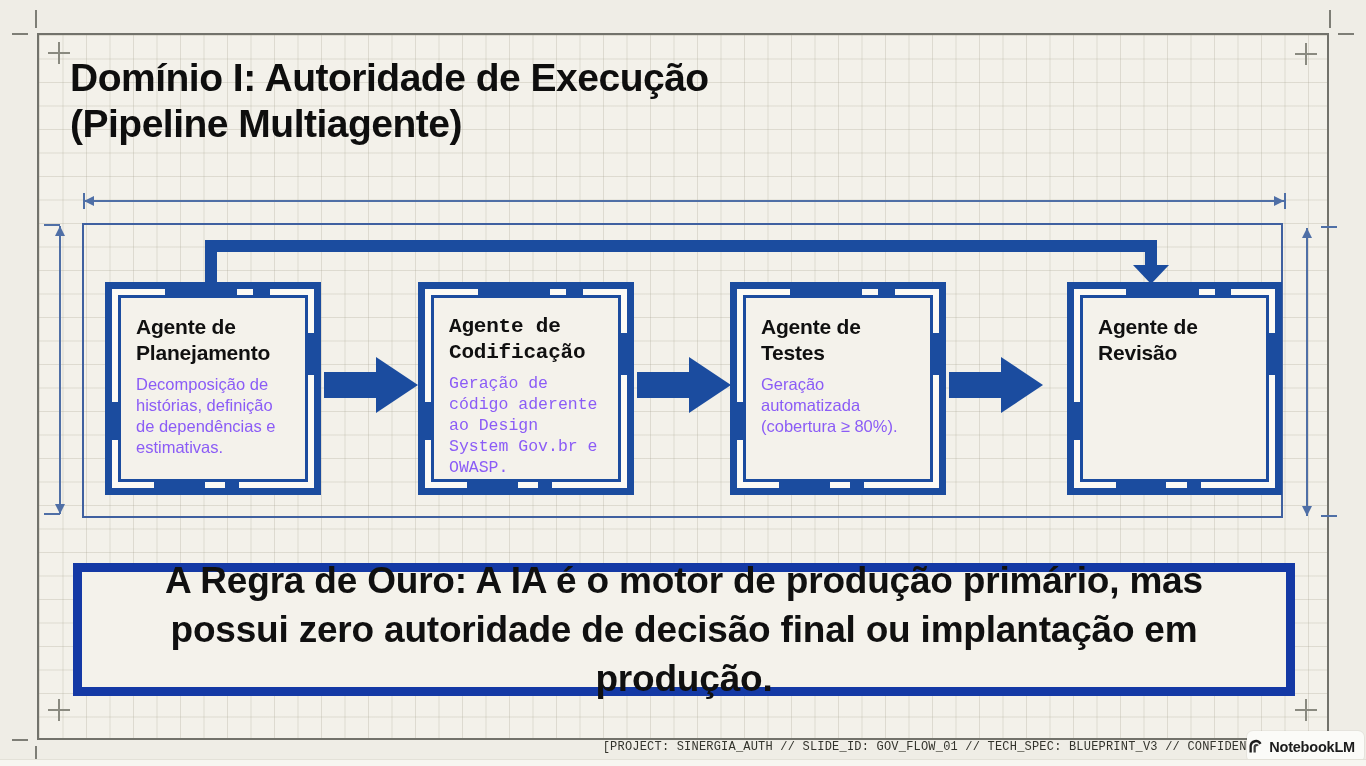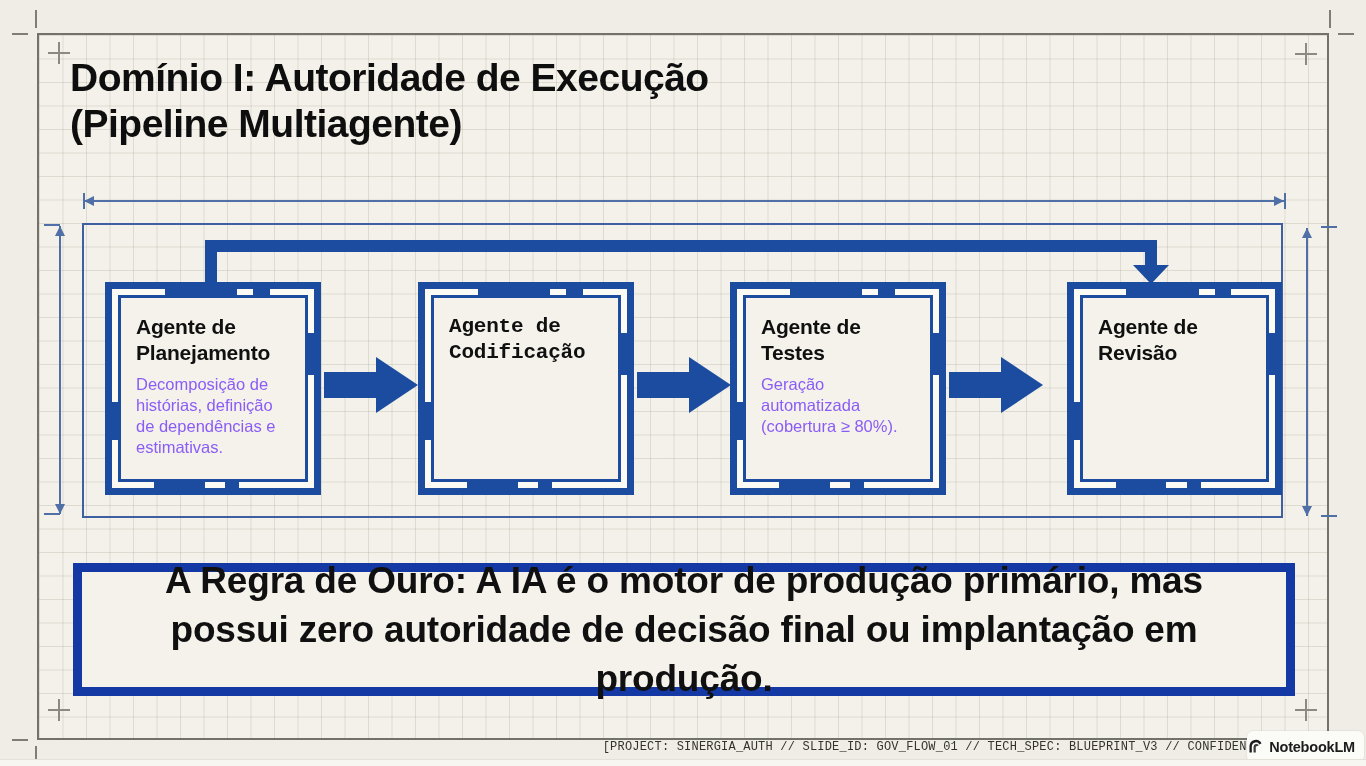--- a/index.html
+++ b/index.html
@@ -181,20 +181,21 @@
 
 <div class="agent-box" style="left:418px;font-family:Liberation Mono, monospace;">
   <div class="notch n-t1"></div>
   <div class="notch n-t2"></div>
   <div class="notch n-r1"></div>
   <div class="notch n-l1"></div>
   <div class="notch n-b1"></div>
   <div class="notch n-b2"></div>
   <div class="agent-inner">
     <div class="agent-name">Agente de Codificação</div>
+    <div class="agent-desc">Geração de código aderente ao Design System Gov.br e OWASP.</div>
   </div>
 </div>
 
 <div class="agent-box" style="left:730px;">
   <div class="notch n-t1"></div>
   <div class="notch n-t2"></div>
   <div class="notch n-r1"></div>
   <div class="notch n-l1"></div>
   <div class="notch n-b1"></div>
   <div class="notch n-b2"></div>

